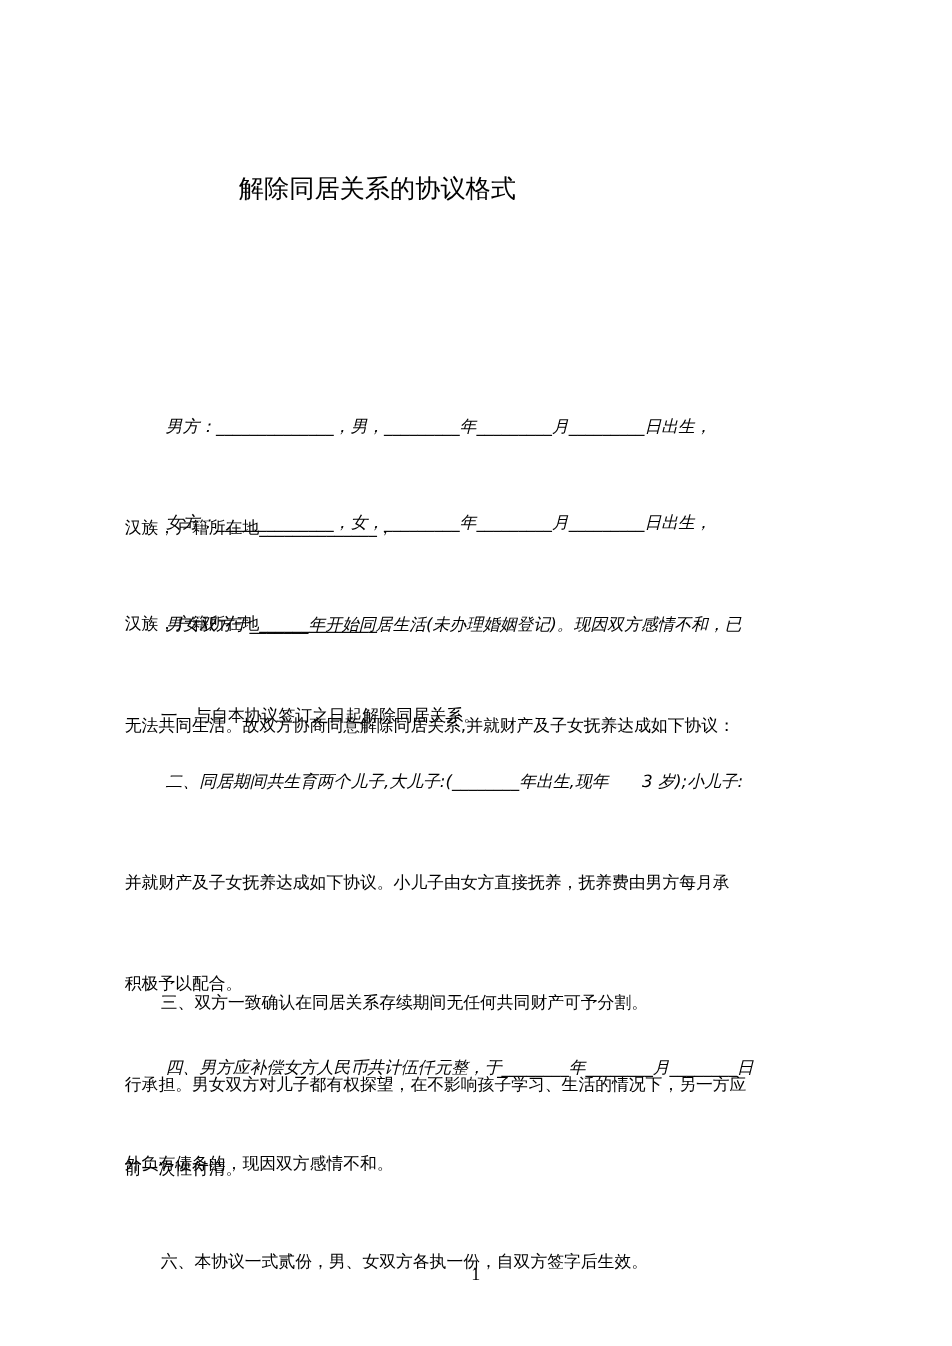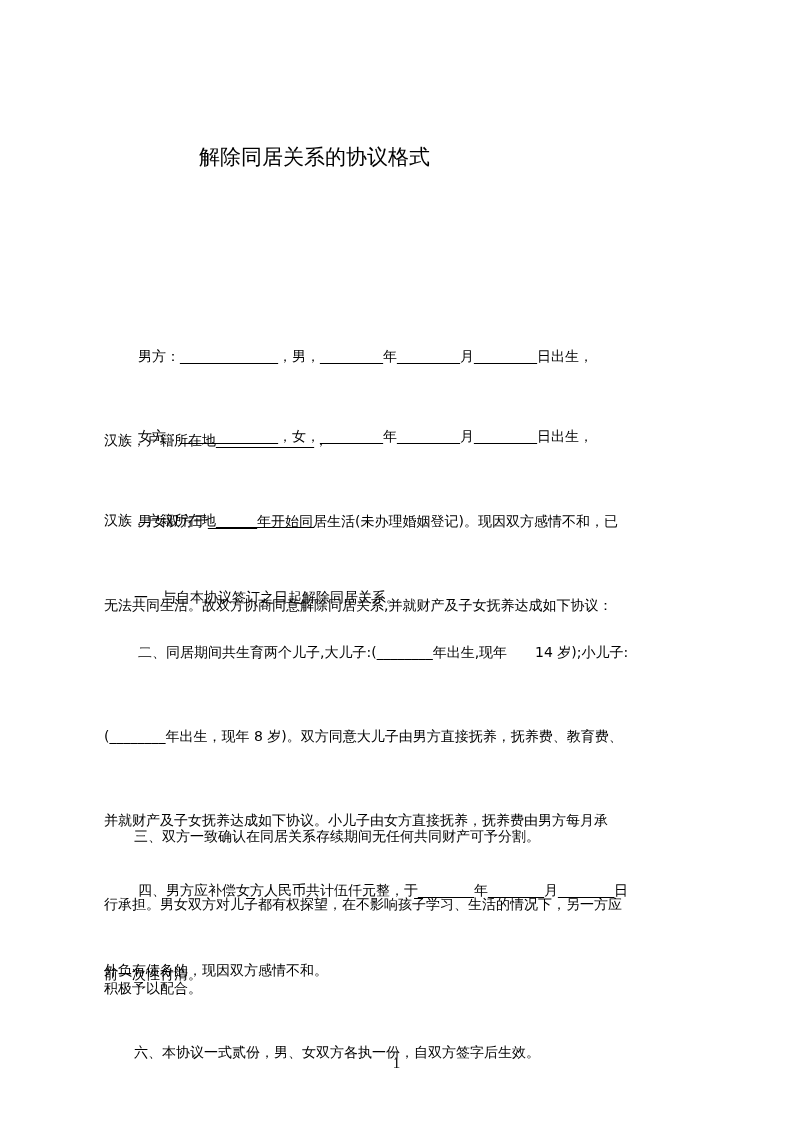--- a/index.html
+++ b/index.html
@@ -1,20 +1,20 @@
 <!DOCTYPE html>
 <html><head>
 <meta charset="utf-8">
 <style>
   html, body { margin:0; padding:0; background:#ffffff; }
   body { width:793px; height:1122px; position:relative; overflow:hidden; color:#000;
          font-family: "DejaVu Sans", "Liberation Sans", sans-serif; }
   .title { position:absolute; top:143px; left:0; width:629px; text-align:center; font-size:21px; }
   .p { position:absolute; left:104px; width:600px; font-size:14px; line-height:28px; white-space:pre; }
-  .indent { padding-left:34px; }
+  .indent { padding-left:34px;font-style:italic; }
   .pagenum { position:absolute; top:1055px; left:0; width:793px; text-align:center; font-size:15px;
              font-family: "Liberation Serif", serif; }
 </style>
 </head>
 <body>
 
 <div>
   <div class="title">解除同居关系的协议格式</div>
 
   <div class="p" style="top:286px">
@@ -30,25 +30,24 @@
   <div class="p" style="top:451px">
     <div class="indent">男女双方于_______年开始同居生活(未办理婚姻登记)。现因双方感情不和，已</div>
     <div>无法共同生活。故双方协商同意解除同居关系,并就财产及子女抚养达成如下协议：</div>
   </div>
 
   <div class="p" style="top:527px">
     <div style="padding-left:30px">一、与自本协议签订之日起解除同居关系。</div>
   </div>
 
   <div class="p" style="top:582px">
-    <div class="indent">二、同居期间共生育两个儿子,大儿子:(________年出生,现年　　14 岁);小儿子:</div>
-    <div>(________年出生，现年 8 岁)。双方同意大儿子由男方直接抚养，抚养费、教育费、</div>
+    <div class="indent">二、同居期间共生育两个儿子,大儿子:(________年出生,现年　　3 岁);小儿子:</div>
     <div>并就财产及子女抚养达成如下协议。小儿子由女方直接抚养，抚养费由男方每月承</div>
+    <div>积极予以配合。</div>
     <div>行承担。男女双方对儿子都有权探望，在不影响孩子学习、生活的情况下，另一方应</div>
-    <div>积极予以配合。</div>
   </div>
 
   <div class="p" style="top:766px">
     <div style="padding-left:30px">三、双方一致确认在同居关系存续期间无任何共同财产可予分割。</div>
   </div>
 
   <div class="p" style="top:820px">
     <div class="indent">四、男方应补偿女方人民币共计伍仟元整，于________年________月________日</div>
     <div>前一次性付清。</div>
   </div>

